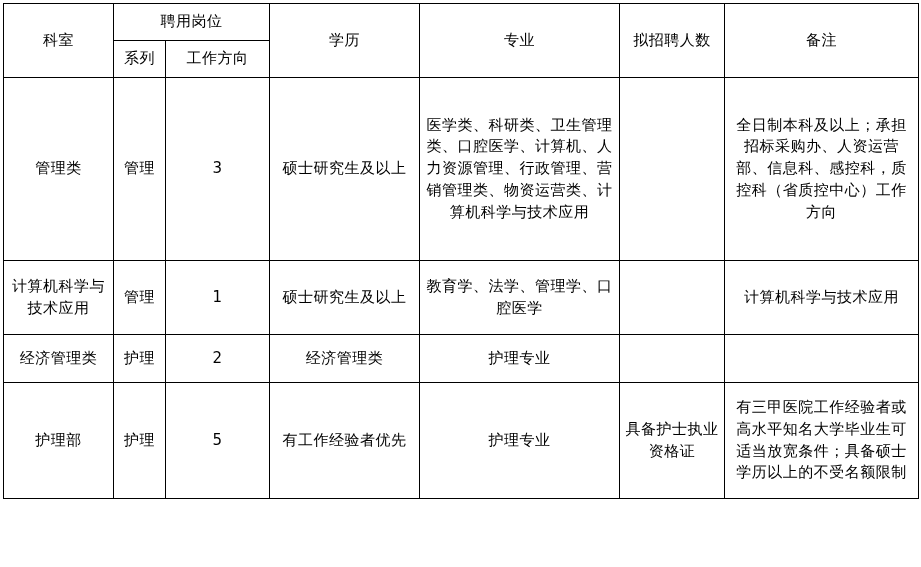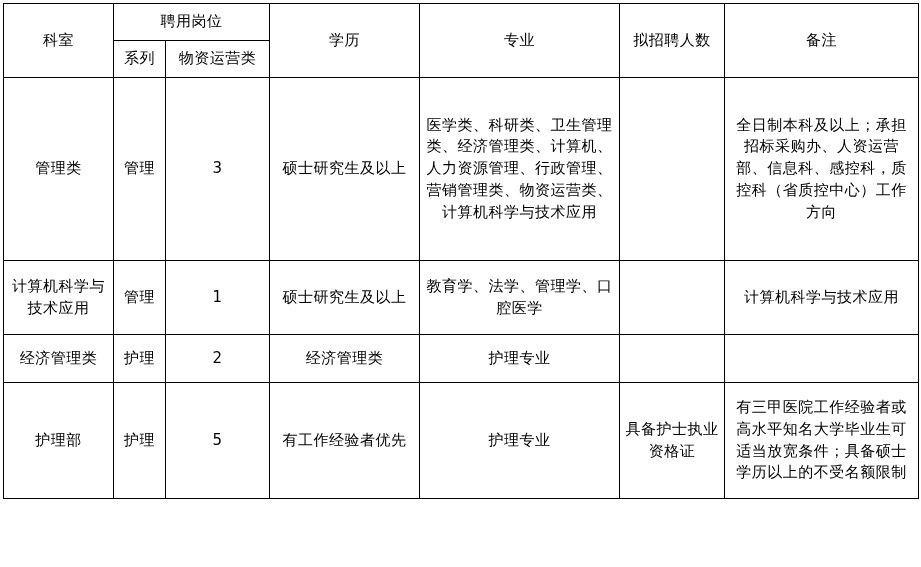--- a/index.html
+++ b/index.html
@@ -87,30 +87,30 @@
       <tr class="hdr-top">
         <th rowspan="2">科室</th>
         <th colspan="2">聘用岗位</th>
         <th rowspan="2">学历</th>
         <th rowspan="2">专业</th>
         <th rowspan="2">拟招聘人数</th>
         <th rowspan="2">备注</th>
       </tr>
       <tr class="hdr-sub">
         <th class="tight">系列</th>
-        <th class="tight">物资运营类</th>
+        <th class="tight">工作方向</th>
       </tr>
     </thead>
     <tbody>
       <tr class="r1">
         <td class="cell-center">管理类</td>
         <td class="cell-center tight">管理</td>
         <td class="cell-center num">3</td>
         <td class="cell-center">硕士研究生及以上</td>
-        <td class="cell-left">医学类、科研类、卫生管理类、经济管理类、计算机、人力资源管理、行政管理、营销管理类、物资运营类、计算机科学与技术应用</td>
+        <td class="cell-left">医学类、科研类、卫生管理类、口腔医学、计算机、人力资源管理、行政管理、营销管理类、物资运营类、计算机科学与技术应用</td>
         <td class="cell-center"></td>
         <td class="cell-left">全日制本科及以上；承担招标采购办、人资运营部、信息科、感控科，质控科（省质控中心）工作方向</td>
       </tr>
       <tr class="r2">
         <td class="cell-center">计算机科学与技术应用</td>
         <td class="cell-center tight">管理</td>
         <td class="cell-center num">1</td>
         <td class="cell-center">硕士研究生及以上</td>
         <td class="cell-center">教育学、法学、管理学、口腔医学</td>
         <td class="cell-center"></td>

